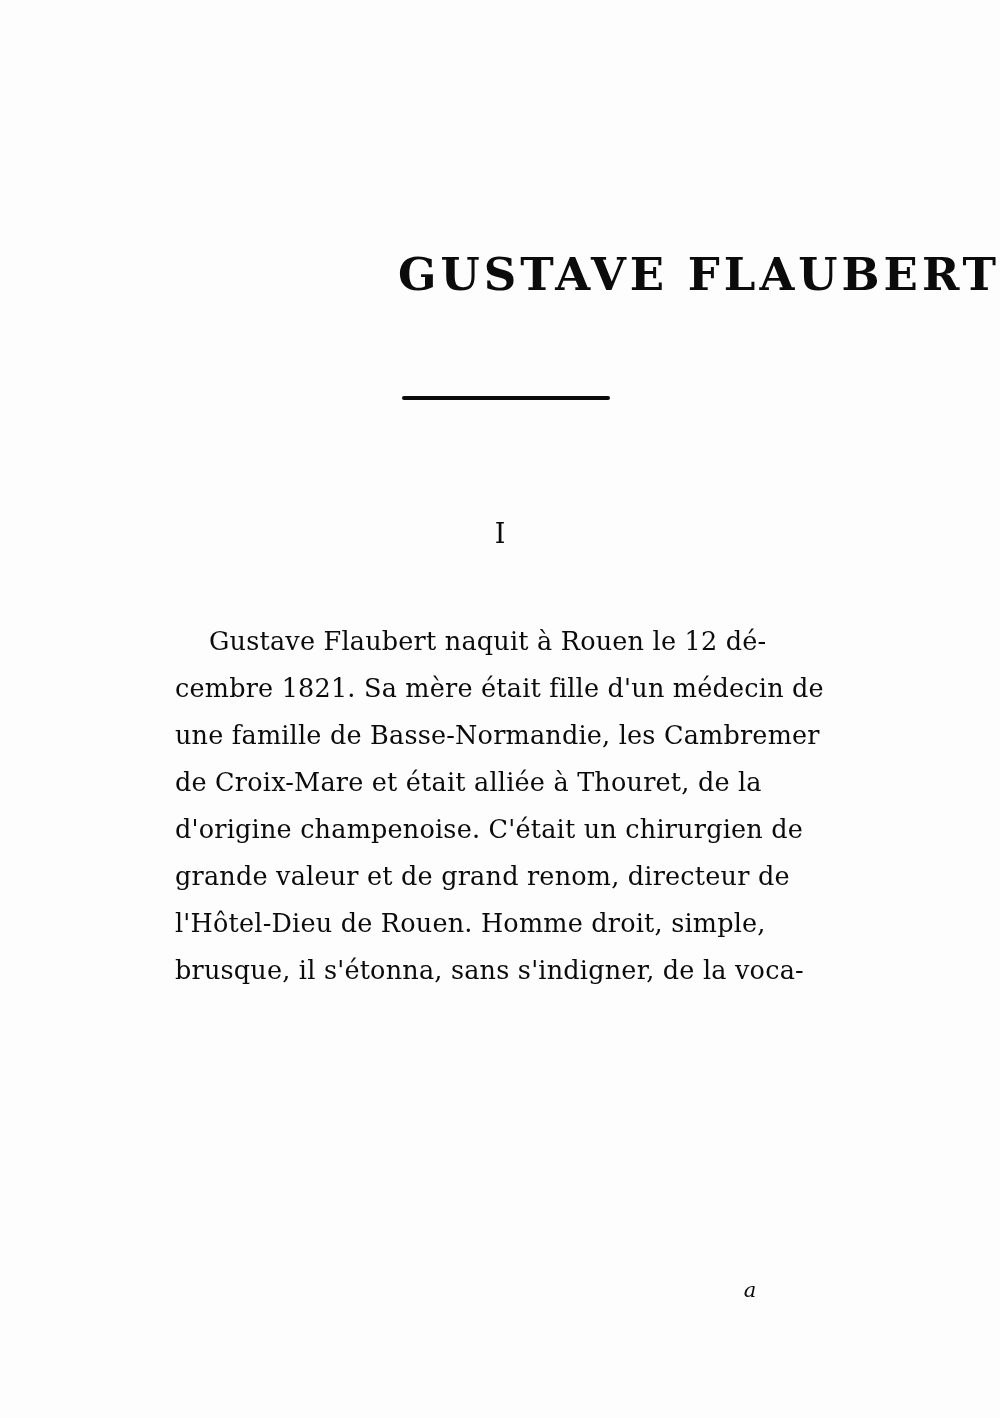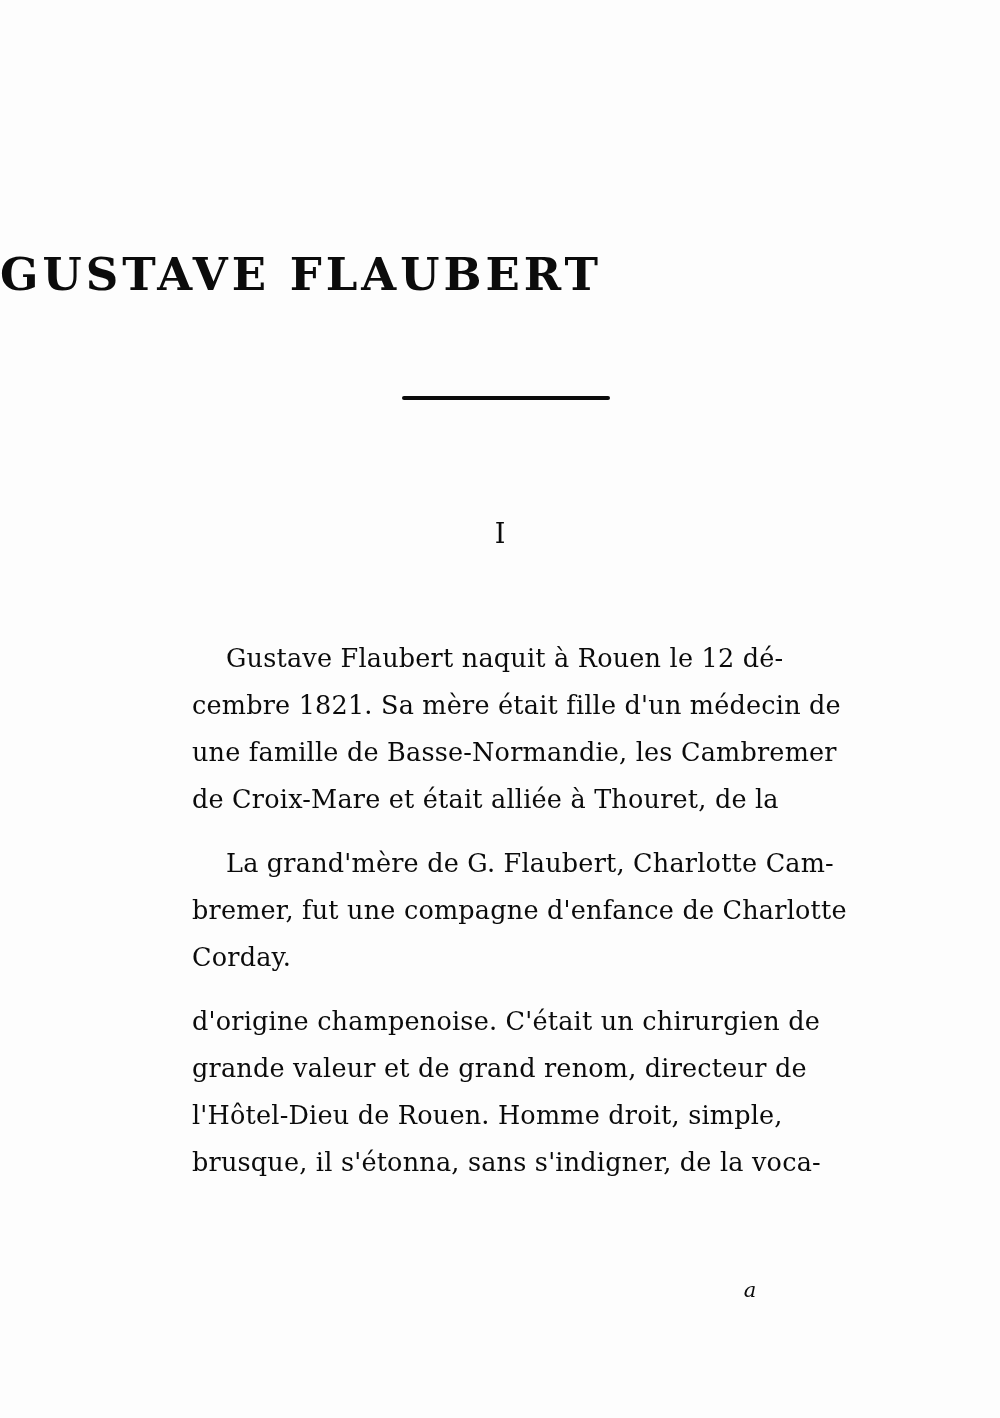--- a/index.html
+++ b/index.html
@@ -18,21 +18,21 @@
   .page {
     position: absolute;
     inset: 0;
     background: #fdfdfd;
   }
   .title {
     position: absolute;
     top: 248px;
     left: 0;
     width: 1000px;
-    text-align: left;
+    text-align: right;
     font-family: "DejaVu Serif", serif;
     font-weight: 700;
     font-size: 45px;
     letter-spacing: 4px;
     color: #0b0b0b;
     white-space: nowrap;
   }
   .rule {
     position: absolute;
     top: 396px;
@@ -57,21 +57,21 @@
     position: absolute;
     top: 618px;
     left: 175px;
     width: 665px;
     font-family: "DejaVu Serif", serif;
     font-size: 25.5px;
     line-height: 47px;
     color: #0b0b0b;
   }
   .para {
-    margin: 17px;
+    margin: 0;
     text-align: justify;
     text-justify: inter-word;
     letter-spacing: 0.2px;
   }
   .para .lines {
     display: block;
   }
   .line {
     display: block;
     white-space: nowrap;
@@ -118,27 +118,20 @@
 
     <p class="para">
       <span class="lines">
         <span class="line justified"><span class="indent"></span><span>Gustave Flaubert naquit à Rouen le 12 dé-</span></span>
         <span class="line justified"><span>cembre 1821. Sa mère était fille d'un médecin de</span></span>
         <span class="line justified"><span>une famille de Basse-Normandie, les Cambremer</span></span>
         <span class="line justified"><span>de Croix-Mare et était alliée à Thouret, de la</span></span>
       </span>
     </p>
 
-    <p class="para">
-      <span class="lines">
-        <span class="line justified"><span class="indent"></span><span>La grand'mère de G. Flaubert, Charlotte Cam-</span></span>
-        <span class="line justified"><span>bremer, fut une compagne d'enfance de Charlotte</span></span>
-        <span class="line"><span>Corday.</span></span>
-      </span>
-    </p>
 
     <p class="para">
       <span class="lines">
         <span class="line justified"><span>d'origine champenoise. C'était un chirurgien de</span></span>
         <span class="line justified"><span>grande valeur et de grand renom, directeur de</span></span>
         <span class="line justified"><span>l'Hôtel-Dieu de Rouen. Homme droit, simple,</span></span>
         <span class="line justified"><span>brusque, il s'étonna, sans s'indigner, de la voca-</span></span>
       </span>
     </p>
 

